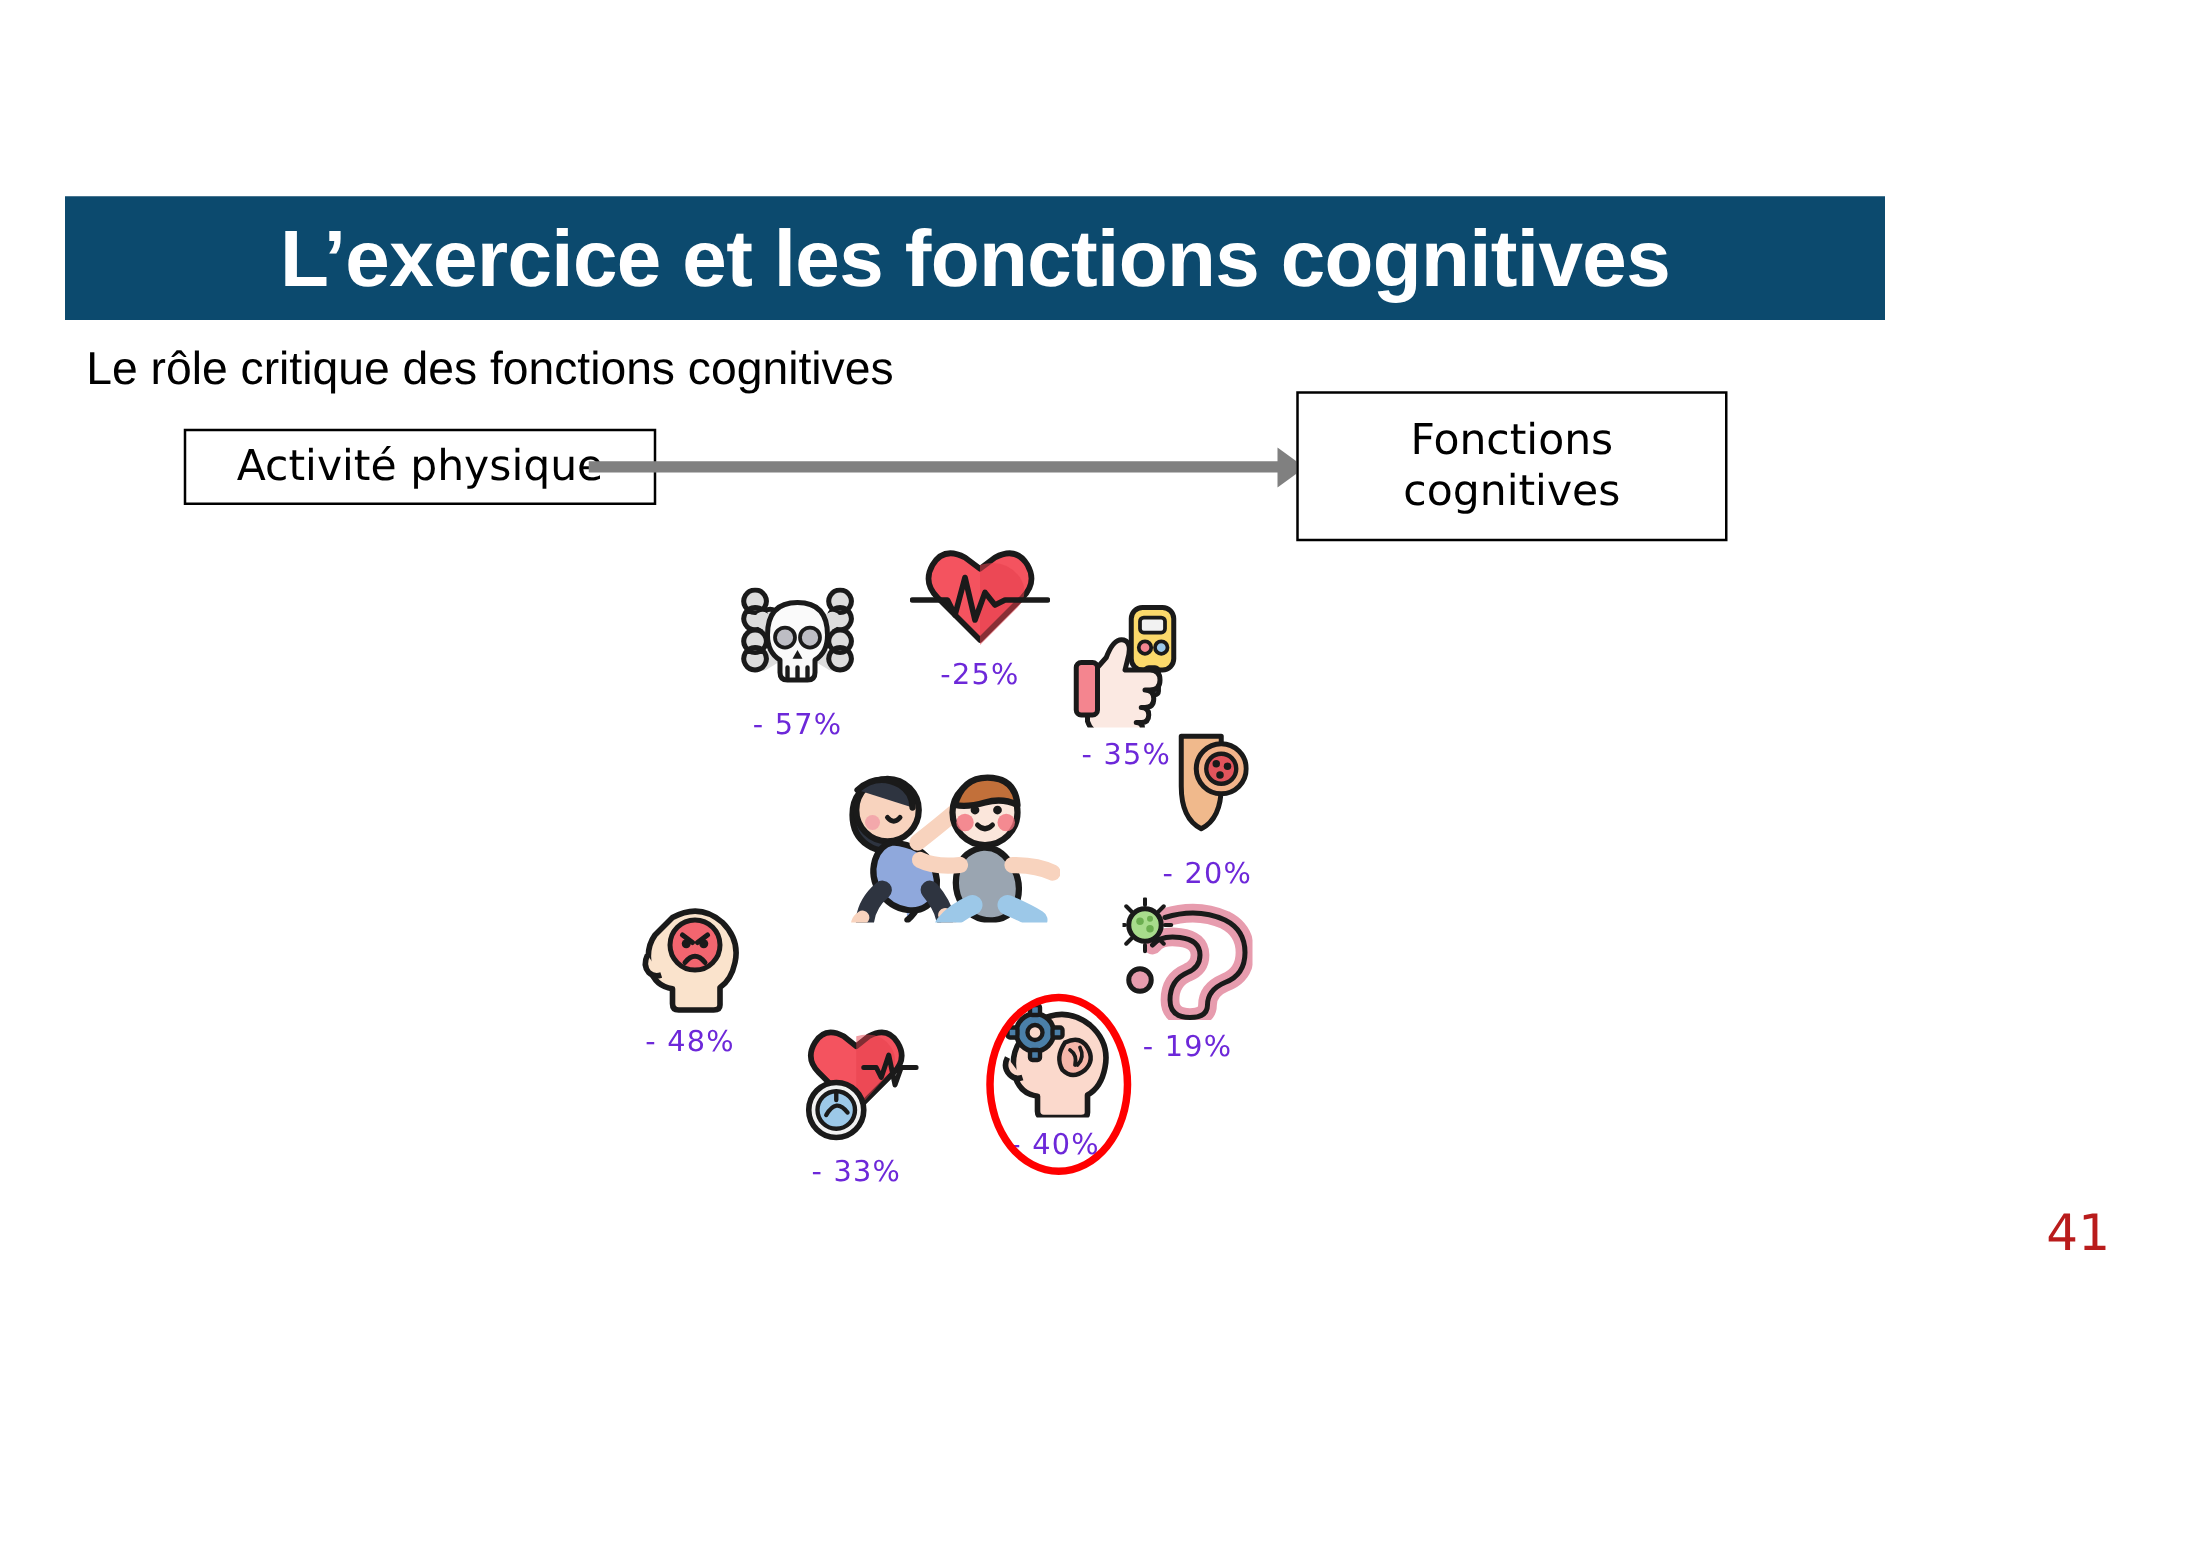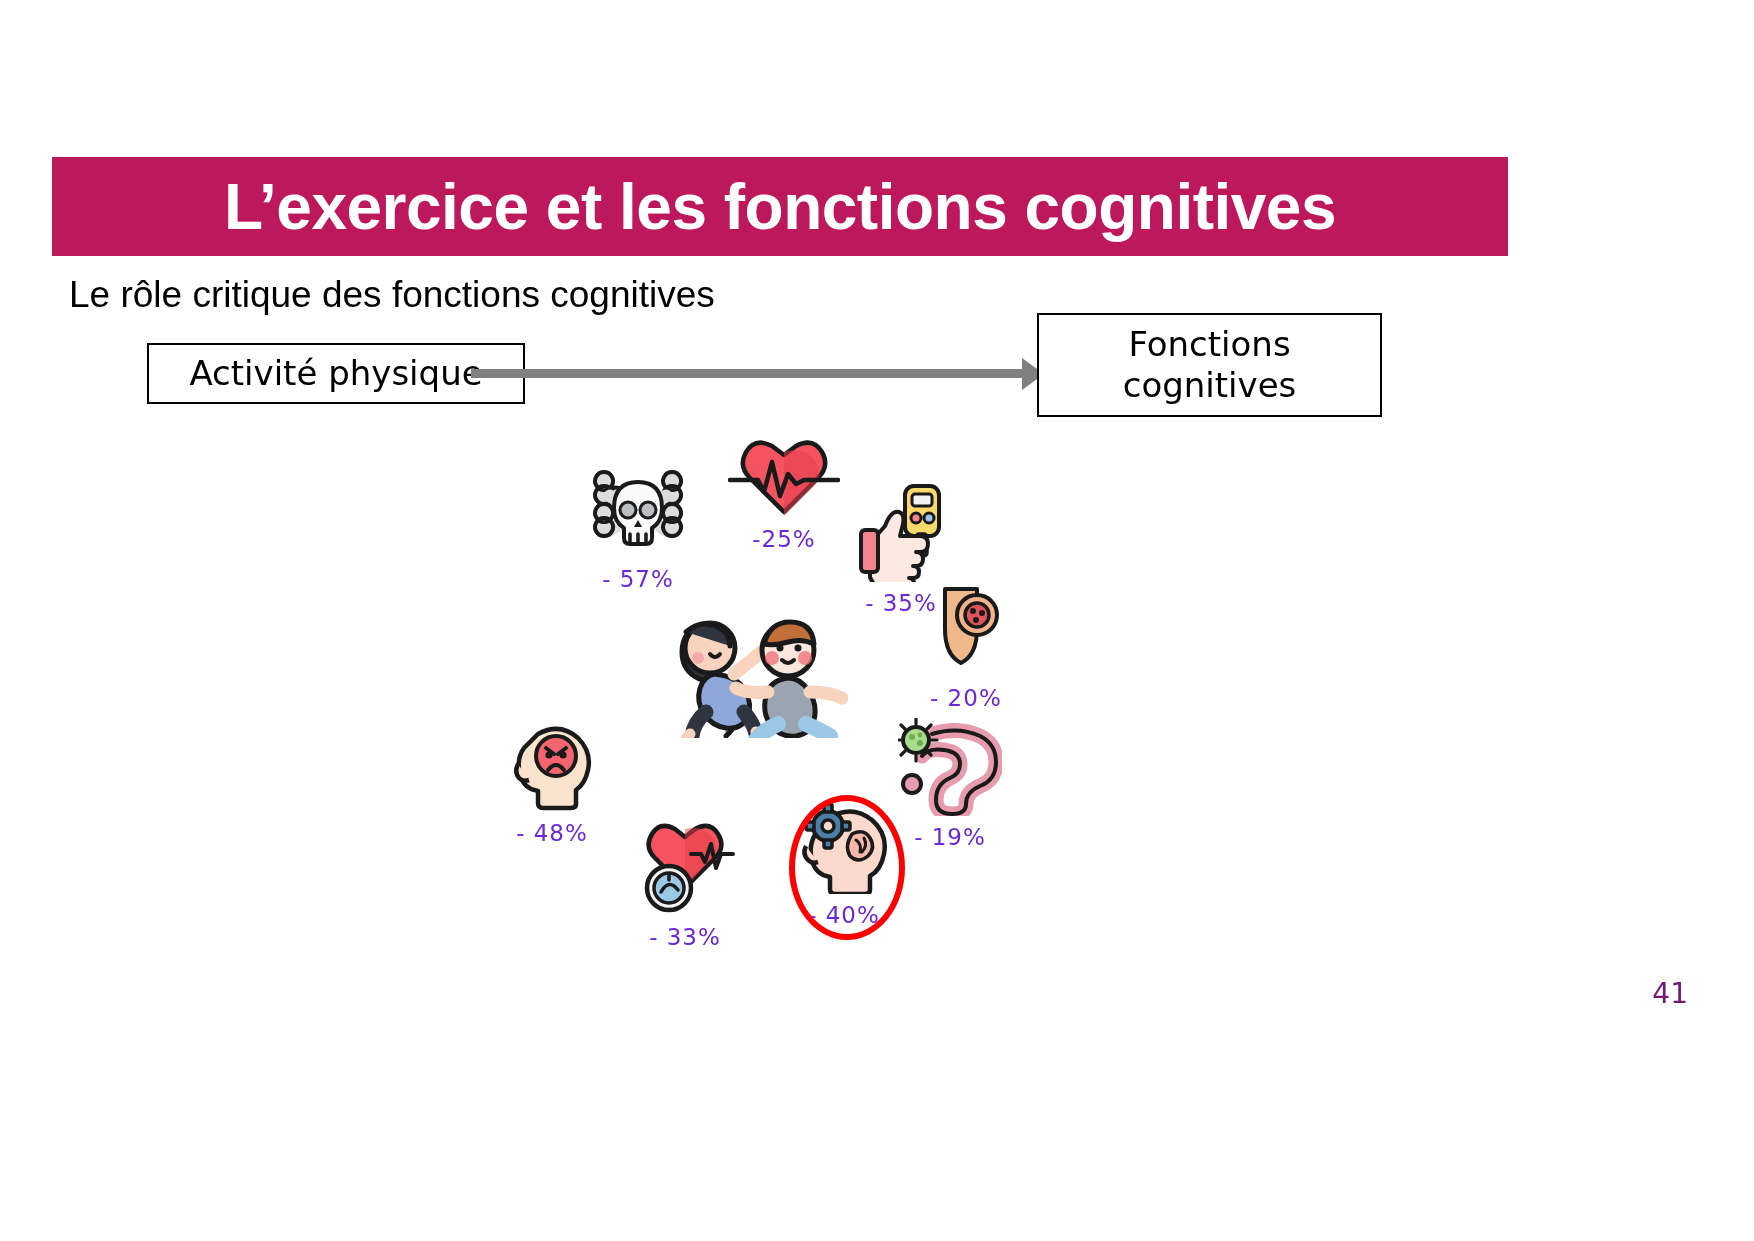--- a/index.html
+++ b/index.html
@@ -10,21 +10,21 @@
     position:relative;
     overflow:hidden;
   }
   .slide{position:absolute;inset:0;}
 
   
   #title-bar{
     position:absolute;
     left:52px; top:157px;
     width:1456px; height:99px;
-    background:#be185d;
+    background:#0c4a6e;
     display:flex;align-items:center;justify-content:center;
   }
   #title-text{
     color:#ffffff;
     font-size:64px;
     font-weight:bold;
     letter-spacing:-0.5px;
     white-space:nowrap;
     line-height:1;
   }
@@ -55,21 +55,21 @@
     color:#000;
     font-size:34px;
     font-family:"DejaVu Sans", sans-serif;
     font-weight:normal;
     line-height:1.22;
   }
   #box-activite{
     left:147px; top:343px; width:378px; height:61px;
   }
   #box-fonctions{
-    left:1037px; top:313px; width:345px; height:104px;
+    left:1037px; top:313px; width:345px; height:120px;
   }
   #arrow-shaft{
     position:absolute;
     left:471px; top:369px;
     width:555px; height:9px;
     background:#808080;
   }
   #arrow-head{
     position:absolute;
     left:1022px; top:358px;
@@ -107,22 +107,22 @@
     width:116px; height:145px;
     border:6px solid #FF0000;
     border-radius:50%;
     box-sizing:border-box;
   }
 
   
   #page-number{
     position:absolute;
     right:66px; bottom:231px;
-    font-size:28px;
-    color:#701a75;
+    font-size:40px;
+    color:#b91c1c;
     font-family:"DejaVu Sans", sans-serif;
   }
 </style>
 </head>
 <body>
 
 <div class="slide">
 
   <div id="title-bar">
     <div id="title-text">L’exercice et les fonctions cognitives</div>

